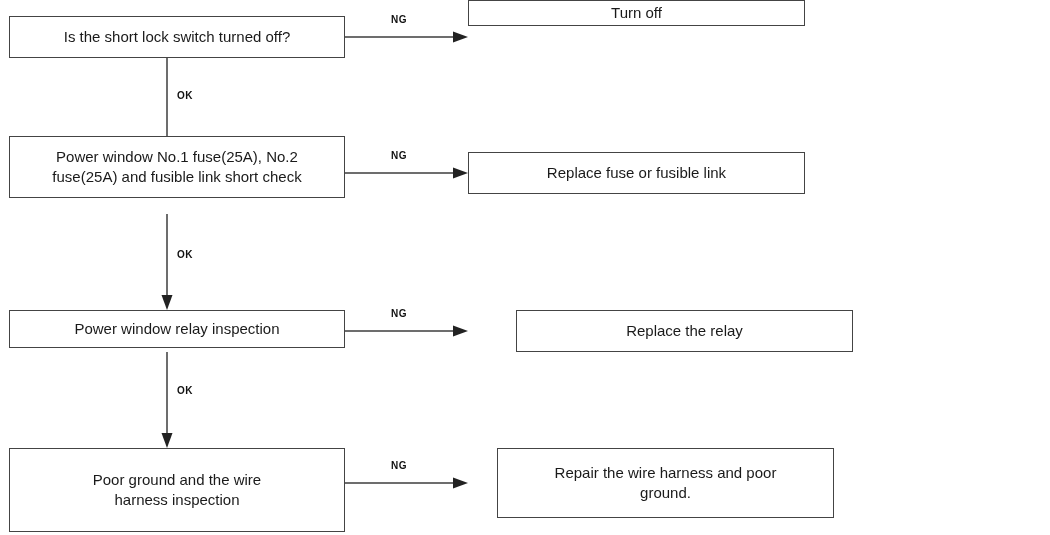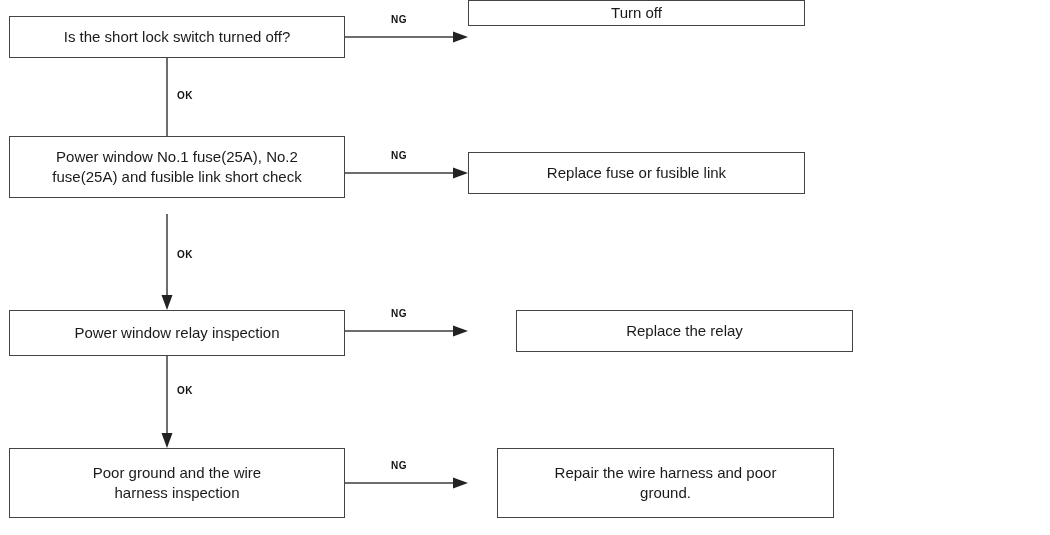--- a/index.html
+++ b/index.html
@@ -88,24 +88,24 @@
   <div class="edge-label ng-label" style="top:14px;">NG</div>
   <div class="box right-col" style="top:0; height:26px;">Turn off</div>
   <div class="edge-label ok-label" style="top:90px;">OK</div>
 
   <div class="box left-col" style="top:136px; height:62px;">Power window No.1 fuse(25A), No.2
 fuse(25A) and fusible link short check</div>
   <div class="edge-label ng-label" style="top:150px;">NG</div>
   <div class="box right-col" style="top:152px; height:42px;">Replace fuse or fusible link</div>
   <div class="edge-label ok-label" style="top:249px;">OK</div>
 
-  <div class="box left-col" style="top:310px; height:46px;">Power window relay inspection</div>
+  <div class="box left-col" style="top:310px; height:38px;">Power window relay inspection</div>
   <div class="edge-label ng-label" style="top:308px;">NG</div>
   <div class="box right-col" style="top:310px; height:42px;margin-left:48px;">Replace the relay</div>
   <div class="edge-label ok-label" style="top:385px;">OK</div>
 
-  <div class="box left-col" style="top:448px; height:70px;">Poor ground and the wire
+  <div class="box left-col" style="top:448px; height:84px;">Poor ground and the wire
 harness inspection</div>
   <div class="edge-label ng-label" style="top:460px;">NG</div>
   <div class="box right-col" style="top:448px; height:70px;margin-left:29px;">Repair the wire harness and poor
 ground.</div>
 
 </div>
 
 </body></html>

